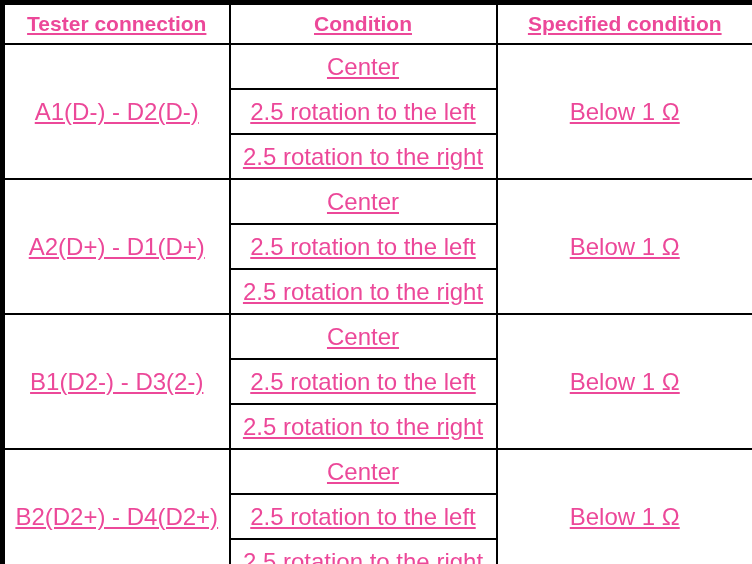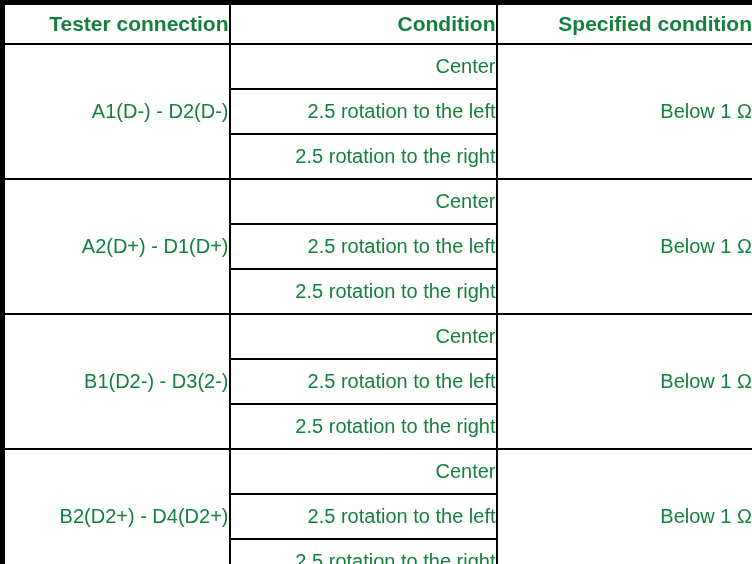--- a/index.html
+++ b/index.html
@@ -17,34 +17,35 @@
     table-layout: fixed;
     background: #ffffff;
     border: 5px solid #000000;
     box-sizing: border-box;
   }
   .spec-table col.c1 { width: 227px; }
   .spec-table col.c2 { width: 267px; }
   .spec-table col.c3 { width: 258px; }
   .spec-table th, .spec-table td {
     border: 2px solid #000000;
-    text-align: right;
+    text-align: center;
     vertical-align: middle;
-    color: #15803d;
+    color: #ec4899;
     padding: 0;
     overflow: hidden;
     white-space: nowrap;
+    text-decoration: underline;
   }
   .spec-table th {
     font-size: 21px;
     font-weight: bold;
     height: 38px;
   }
   .spec-table td {
-    font-size: 20px;
+    font-size: 24px;
     font-weight: normal;
     height: 43px;
   }
 </style>
 </head>
 <body>
 
 <table class="spec-table">
   <colgroup>
     <col class="c1">

